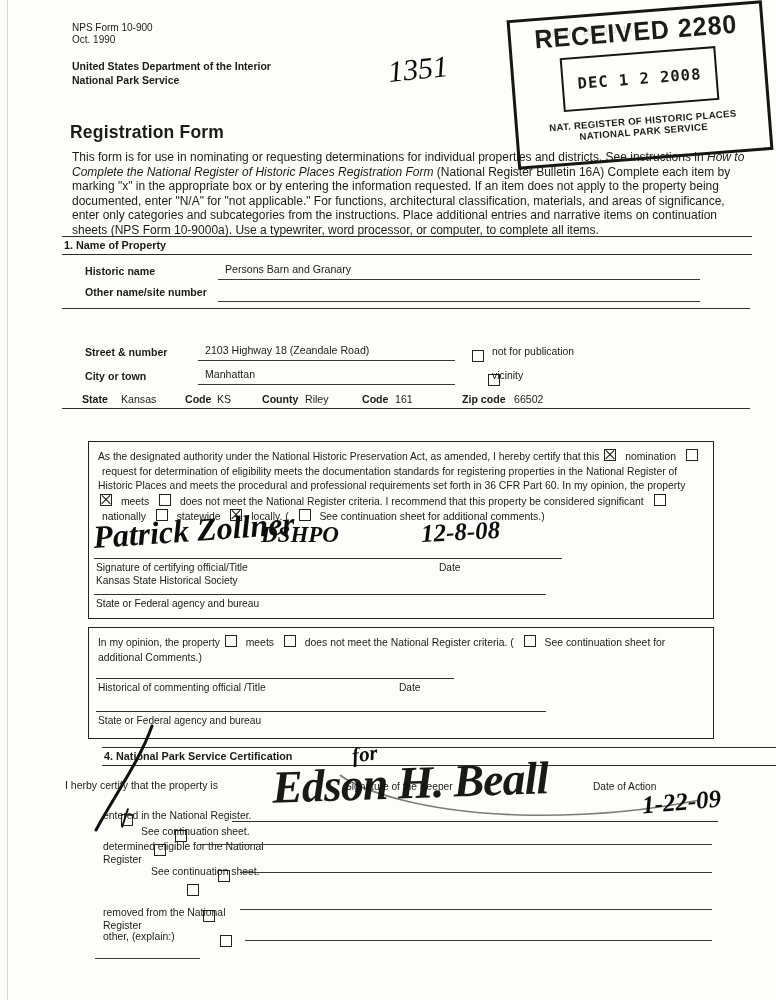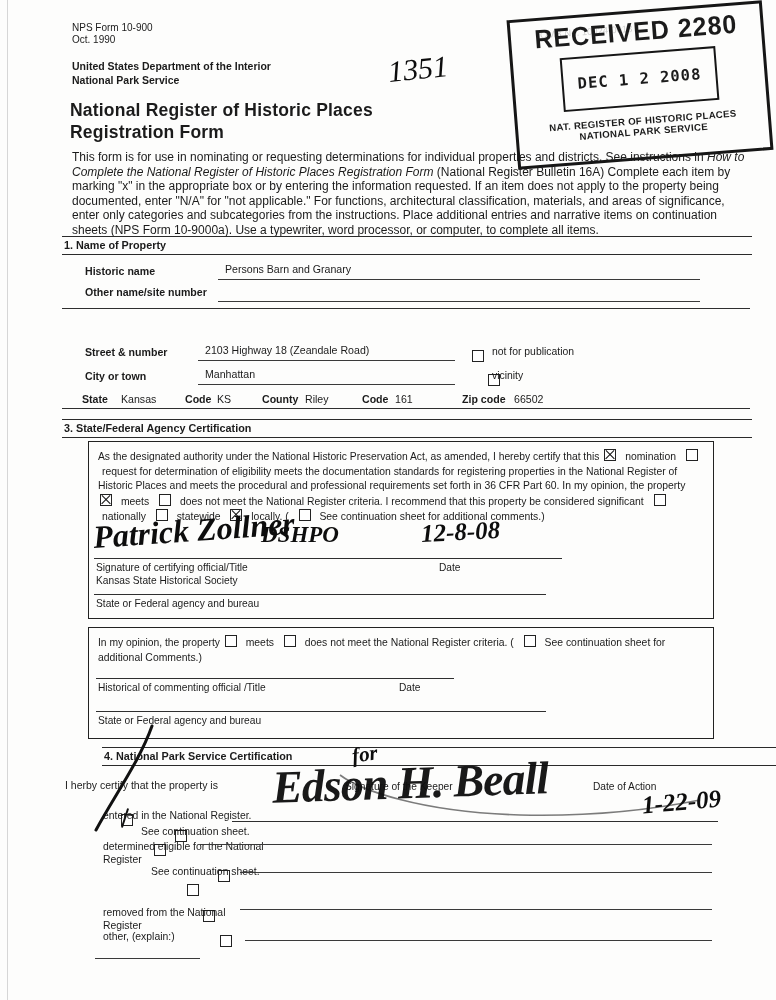--- a/index.html
+++ b/index.html
@@ -45,21 +45,20 @@
 
 <div class="page">
   <div class="scan-edge"></div>
 
   
   <div class="abs fs10" style="left:72px;top:22px;">NPS Form 10-900</div>
   <div class="abs fs10" style="left:72px;top:34px;">Oct. 1990</div>
   <div class="abs omb" style="left:540px;top:26px;">OMB No. 10024-0018</div>
   <div class="abs fs105 b" style="left:72px;top:60px;">United States Department of the Interior</div>
   <div class="abs fs105 b" style="left:72px;top:74px;">National Park Service</div>
-  <div class="abs title" style="left:70px;top:100px;">National Register of Historic Places</div>
   <div class="abs title" style="left:70px;top:122px;">Registration Form</div>
   <div class="abs hw" style="left:388px;top:52px;font-size:30px;transform:rotate(-6deg);">1351</div>
 
   
   <div class="abs stamp">
     <div class="stamp-received">RECEIVED 2280</div>
     <div class="stamp-datebox">DEC 1 2 2008</div>
     <div class="stamp-l1">NAT. REGISTER OF HISTORIC PLACES</div>
     <div class="stamp-l2">NATIONAL PARK SERVICE</div>
   </div>
@@ -97,21 +96,20 @@
   <div class="abs val" style="left:217px;top:393px;">KS</div>
   <div class="abs lab" style="left:262px;top:393px;">County</div>
   <div class="abs val" style="left:305px;top:393px;">Riley</div>
   <div class="abs lab" style="left:362px;top:393px;">Code</div>
   <div class="abs val" style="left:395px;top:393px;">161</div>
   <div class="abs lab" style="left:462px;top:393px;">Zip code</div>
   <div class="abs val" style="left:514px;top:393px;">66502</div>
   <div class="abs hline" style="left:62px;top:408px;width:688px;"></div>
 
   
-  <div class="abs sec-h" style="top:419px;">3. State/Federal Agency Certification</div>
 
   <div class="box" style="left:88px;top:441px;width:624px;height:176px;">
     <div class="boxp">
       <span>As the designated authority under the National Historic Preservation Act, as amended, I hereby certify that this</span>
       <span class="cb checked"></span>
       <span class="cbl">nomination</span>
       <span class="cb"></span>
       <span class="cbl">request for determination of eligibility meets the documentation standards for registering properties in the National Register of Historic Places and meets the procedural and professional requirements set forth in 36 CFR Part 60.  In my opinion, the property</span>
       <span class="cb checked"></span>
       <span class="cbl">meets</span>

